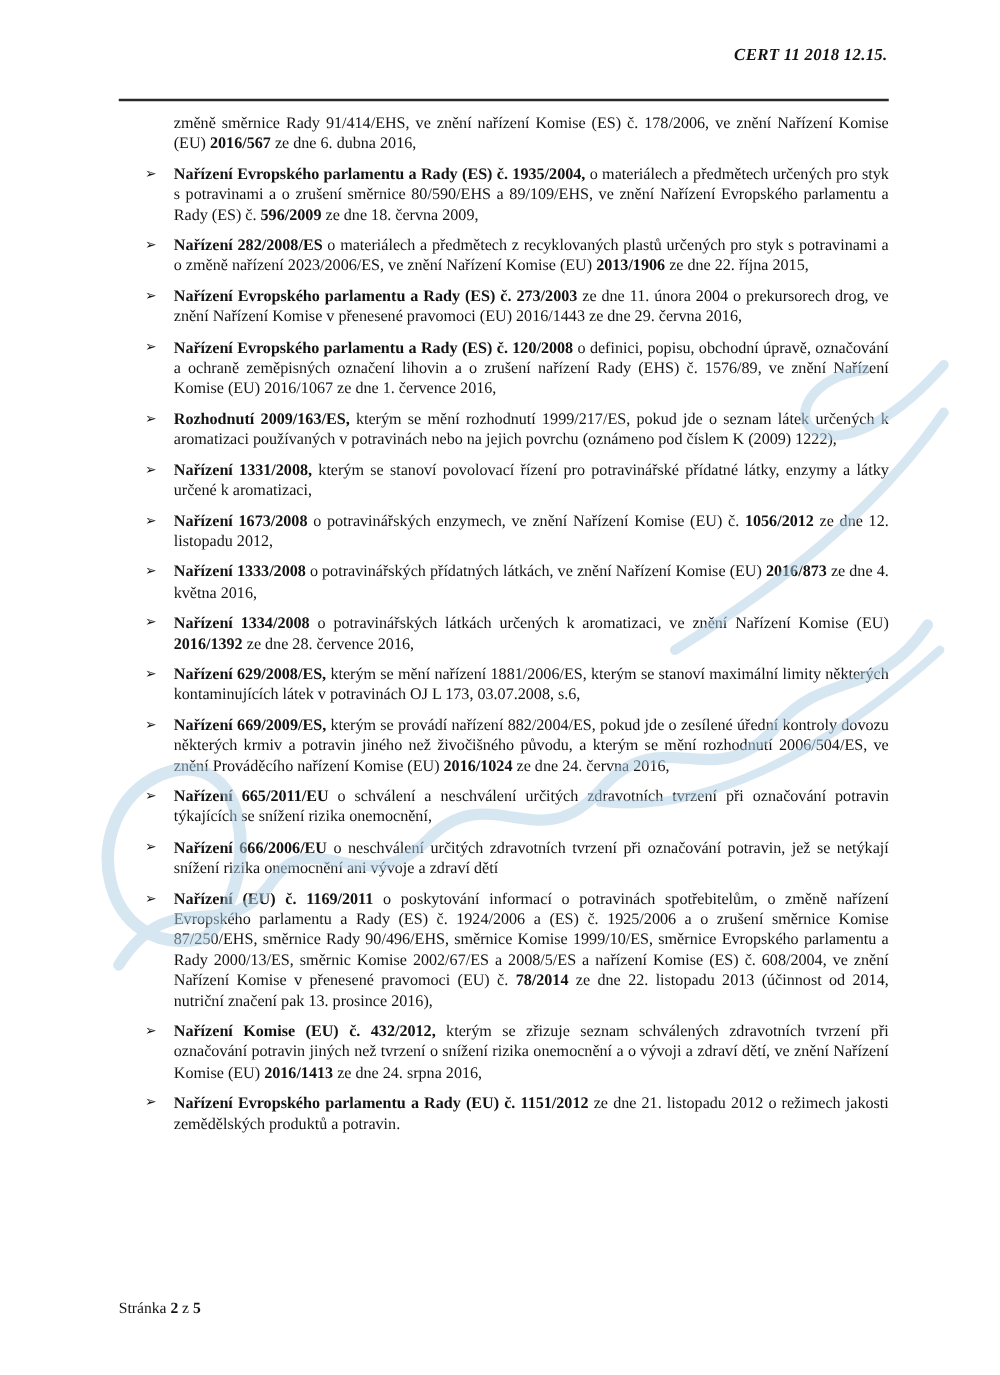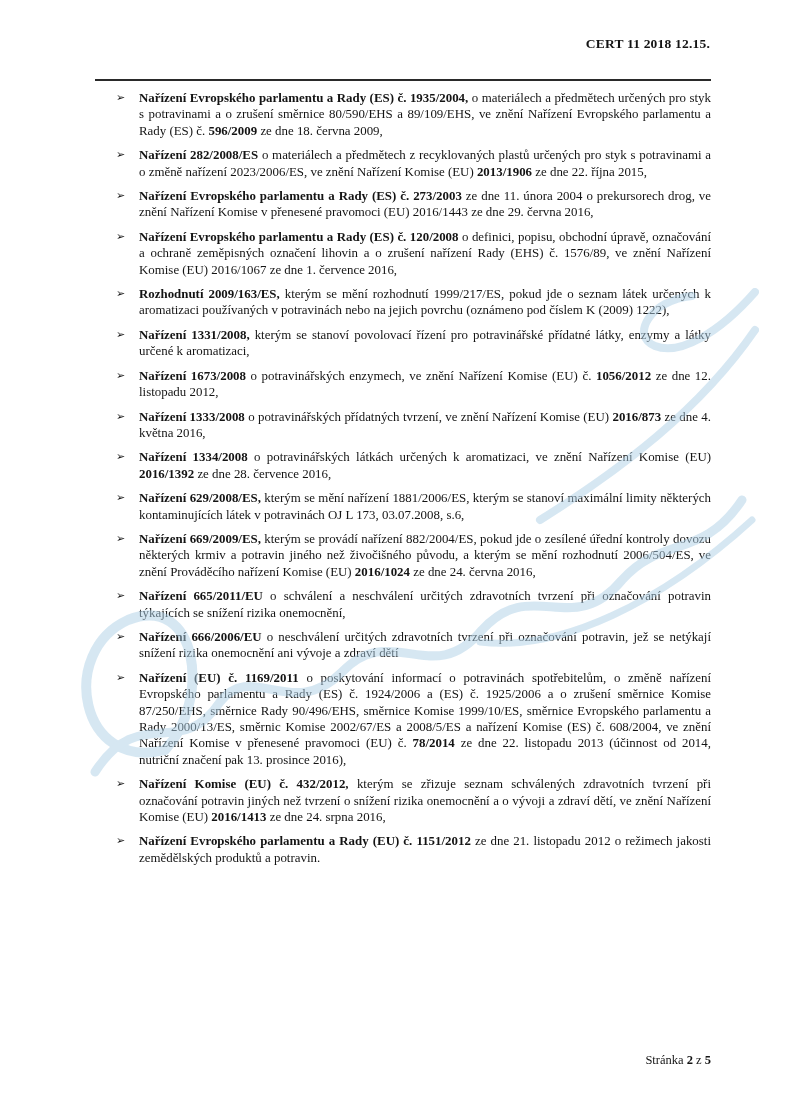--- a/index.html
+++ b/index.html
@@ -6,70 +6,71 @@
   .page{
     position:relative;
     width:800px;height:1100px;
     background:#ffffff;
     overflow:hidden;
     font-family:"Liberation Serif","DejaVu Serif",serif;
     color:#141414;
   }
   .header-note{
     position:absolute;top:36px;right:90px;
-    font-weight:bold;font-size:13.5px;
+    font-style:italic;font-weight:bold;font-size:13.5px;
     letter-spacing:.2px;
   }
   .divider{
     position:absolute;left:95px;top:79px;width:616px;height:0;
     border-top:2px solid #2a2a2a;
   }
   .doc-body{
     position:absolute;left:139px;top:90px;width:572px;
     font-size:12.9px;line-height:16.4px;
     text-align:justify;
   }
   .para{position:relative;margin:0 0 8px 0;}
   .para .bullet{
     position:absolute;left:-23px;top:0px;
     font-family:"DejaVu Sans",sans-serif;
     font-size:11px;line-height:16.4px;color:#111;
   }
   .seg.bold{font-weight:bold;}
   .page-footer{
-    position:absolute;left:95px;bottom:32px;width:616px;
-    text-align:right;font-size:12.5px;
+    position:absolute;left:95px;bottom:46px;width:616px;
+    text-align:left;font-size:12.5px;
   }
   .watermark{
     position:absolute;left:0;top:0;width:800px;height:1100px;
     pointer-events:none;
   }
   .watermark path{
     fill:none;stroke:var(--wm,#aed0e6);stroke-linecap:round;stroke-linejoin:round;
   }
 </style>
 </head>
 <body>
 
 <div class="page">
 
   <div class="header-note">CERT 11 2018 12.15.</div>
 
   <div class="divider"></div>
 
   <div class="doc-body">
     <div>
+        <div class="para"><span class="seg">změně směrnice Rady 91/414/EHS, ve znění nařízení Komise (ES) č. 178/2006, ve znění Nařízení Komise (EU) </span><span class="seg bold">2016/567</span><span class="seg"> ze dne 6. dubna 2016,</span></div>
         <div class="para bulleted"><span class="bullet">➢</span><span class="seg bold">Nařízení Evropského parlamentu a Rady (ES) č. 1935/2004,</span><span class="seg"> o materiálech a předmětech určených pro styk s potravinami a o zrušení směrnice 80/590/EHS a 89/109/EHS, ve znění Nařízení Evropského parlamentu a Rady (ES) č. </span><span class="seg bold">596/2009</span><span class="seg"> ze dne 18. června 2009,</span></div>
         <div class="para bulleted"><span class="bullet">➢</span><span class="seg bold">Nařízení 282/2008/ES</span><span class="seg"> o materiálech a předmětech z recyklovaných plastů určených pro styk s potravinami a o změně nařízení 2023/2006/ES, ve znění Nařízení Komise (EU) </span><span class="seg bold">2013/1906</span><span class="seg"> ze dne 22. října 2015,</span></div>
         <div class="para bulleted"><span class="bullet">➢</span><span class="seg bold">Nařízení Evropského parlamentu a Rady (ES) č. 273/2003</span><span class="seg"> ze dne 11. února 2004 o prekursorech drog, ve znění Nařízení Komise v přenesené pravomoci (EU) 2016/1443 ze dne 29. června 2016,</span></div>
         <div class="para bulleted"><span class="bullet">➢</span><span class="seg bold">Nařízení Evropského parlamentu a Rady (ES) č. 120/2008</span><span class="seg"> o definici, popisu, obchodní úpravě, označování a ochraně zeměpisných označení lihovin a o zrušení nařízení Rady (EHS) č. 1576/89, ve znění Nařízení Komise (EU) 2016/1067 ze dne 1. července 2016,</span></div>
         <div class="para bulleted"><span class="bullet">➢</span><span class="seg bold">Rozhodnutí 2009/163/ES,</span><span class="seg"> kterým se mění rozhodnutí 1999/217/ES, pokud jde o seznam látek určených k aromatizaci používaných v potravinách nebo na jejich povrchu (oznámeno pod číslem K (2009) 1222),</span></div>
         <div class="para bulleted"><span class="bullet">➢</span><span class="seg bold">Nařízení 1331/2008,</span><span class="seg"> kterým se stanoví povolovací řízení pro potravinářské přídatné látky, enzymy a látky určené k aromatizaci,</span></div>
         <div class="para bulleted"><span class="bullet">➢</span><span class="seg bold">Nařízení 1673/2008</span><span class="seg"> o potravinářských enzymech, ve znění Nařízení Komise (EU) č. </span><span class="seg bold">1056/2012</span><span class="seg"> ze dne 12. listopadu 2012,</span></div>
-        <div class="para bulleted"><span class="bullet">➢</span><span class="seg bold">Nařízení 1333/2008</span><span class="seg"> o potravinářských přídatných tvrzení, ve znění Nařízení Komise (EU) </span><span class="seg bold">2016/873</span><span class="seg"> ze dne 4. května 2016,</span></div>
+        <div class="para bulleted"><span class="bullet">➢</span><span class="seg bold">Nařízení 1333/2008</span><span class="seg"> o potravinářských přídatných látkách, ve znění Nařízení Komise (EU) </span><span class="seg bold">2016/873</span><span class="seg"> ze dne 4. května 2016,</span></div>
         <div class="para bulleted"><span class="bullet">➢</span><span class="seg bold">Nařízení 1334/2008</span><span class="seg"> o potravinářských látkách určených k aromatizaci, ve znění Nařízení Komise (EU) </span><span class="seg bold">2016/1392</span><span class="seg"> ze dne 28. července 2016,</span></div>
         <div class="para bulleted"><span class="bullet">➢</span><span class="seg bold">Nařízení 629/2008/ES,</span><span class="seg"> kterým se mění nařízení 1881/2006/ES, kterým se stanoví maximální limity některých kontaminujících látek v potravinách OJ L 173, 03.07.2008, s.6,</span></div>
         <div class="para bulleted"><span class="bullet">➢</span><span class="seg bold">Nařízení 669/2009/ES,</span><span class="seg"> kterým se provádí nařízení 882/2004/ES, pokud jde o zesílené úřední kontroly dovozu některých krmiv a potravin jiného než živočišného původu, a kterým se mění rozhodnutí 2006/504/ES, ve znění Prováděcího nařízení Komise (EU) </span><span class="seg bold">2016/1024</span><span class="seg"> ze dne 24. června 2016,</span></div>
         <div class="para bulleted"><span class="bullet">➢</span><span class="seg bold">Nařízení 665/2011/EU</span><span class="seg"> o schválení a neschválení určitých zdravotních tvrzení při označování potravin týkajících se snížení rizika onemocnění,</span></div>
         <div class="para bulleted"><span class="bullet">➢</span><span class="seg bold">Nařízení 666/2006/EU</span><span class="seg"> o neschválení určitých zdravotních tvrzení při označování potravin, jež se netýkají snížení rizika onemocnění ani vývoje a zdraví dětí</span></div>
         <div class="para bulleted"><span class="bullet">➢</span><span class="seg bold">Nařízení (EU) č. 1169/2011</span><span class="seg">  o poskytování informací o potravinách spotřebitelům, o změně nařízení Evropského parlamentu a Rady (ES) č. 1924/2006 a (ES) č. 1925/2006 a o zrušení směrnice Komise 87/250/EHS, směrnice Rady 90/496/EHS, směrnice Komise 1999/10/ES, směrnice Evropského parlamentu a Rady 2000/13/ES, směrnic Komise 2002/67/ES a 2008/5/ES a nařízení Komise (ES) č. 608/2004, ve znění Nařízení Komise v přenesené pravomoci (EU) č. </span><span class="seg bold">78/2014</span><span class="seg"> ze dne 22. listopadu 2013 (účinnost od 2014, nutriční značení pak 13. prosince 2016),</span></div>
         <div class="para bulleted"><span class="bullet">➢</span><span class="seg bold">Nařízení Komise (EU) č. 432/2012,</span><span class="seg"> kterým se zřizuje seznam schválených zdravotních tvrzení při označování potravin jiných než tvrzení o snížení rizika onemocnění a o vývoji a zdraví dětí, ve znění Nařízení Komise (EU) </span><span class="seg bold">2016/1413</span><span class="seg"> ze dne 24. srpna 2016,</span></div>
         <div class="para bulleted"><span class="bullet">➢</span><span class="seg bold">Nařízení Evropského parlamentu a Rady (EU) č. 1151/2012</span><span class="seg"> ze dne 21. listopadu 2012 o režimech jakosti zemědělských produktů a potravin.</span></div>
       </div>
   </div>

